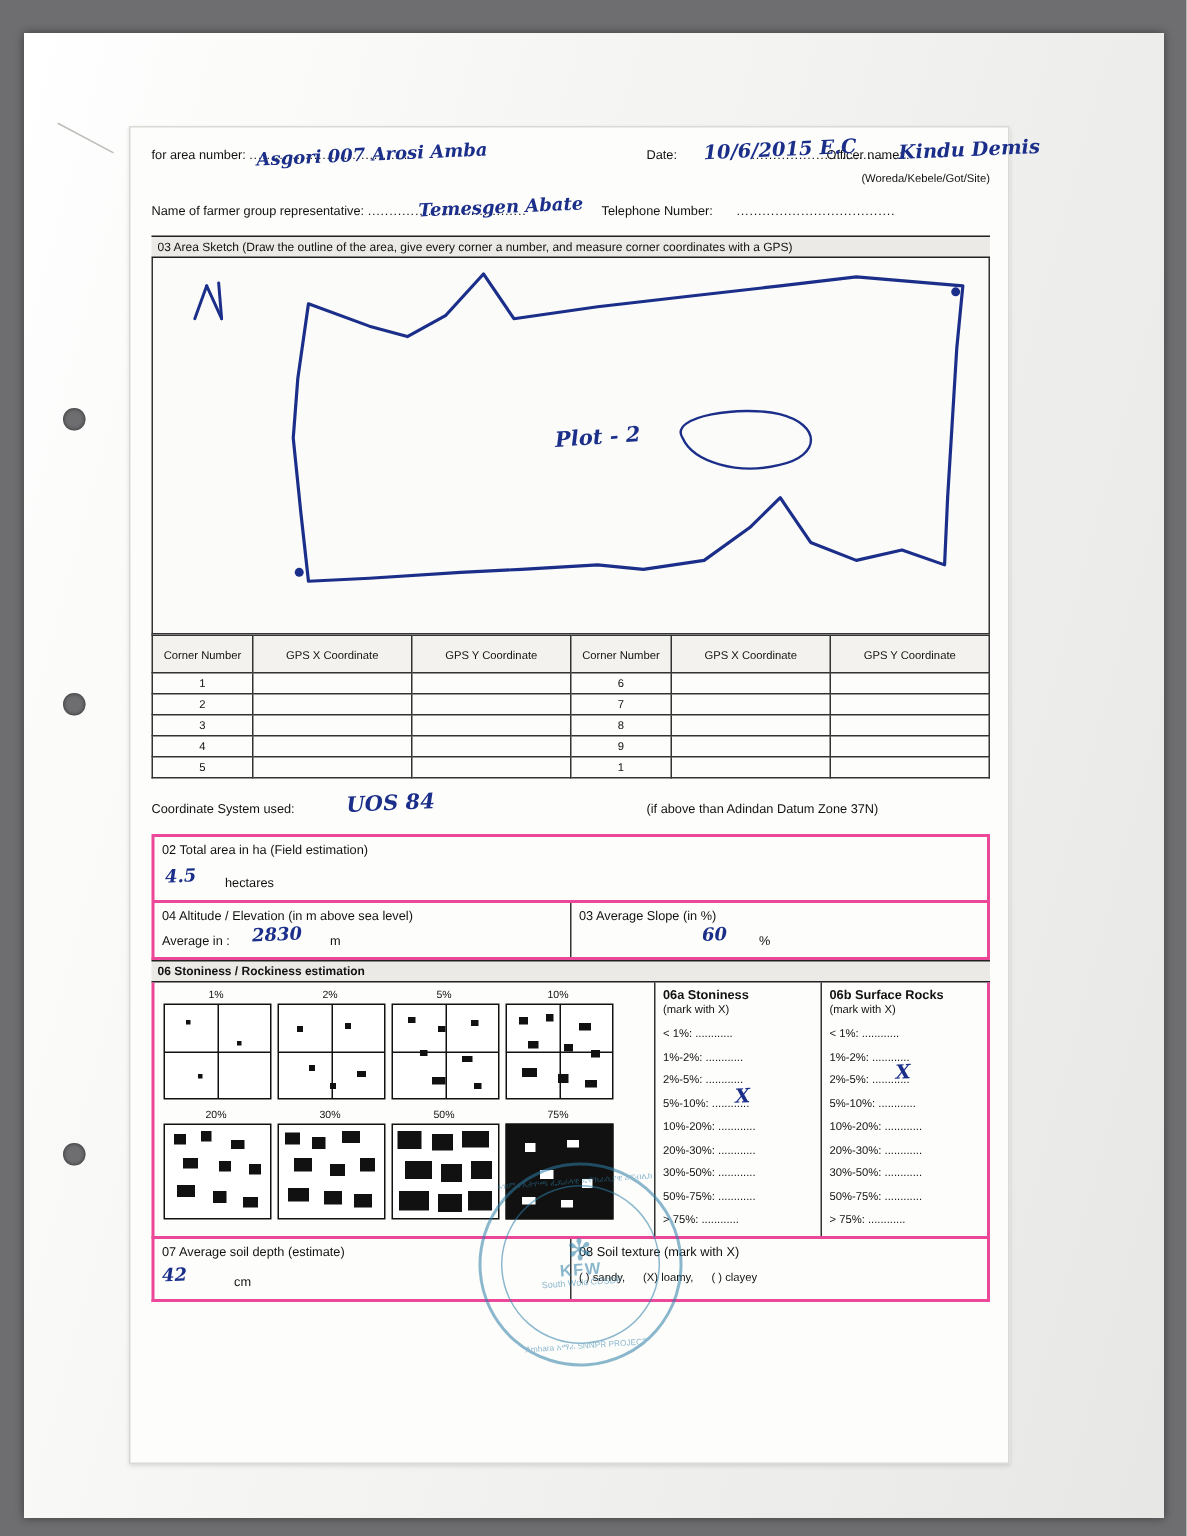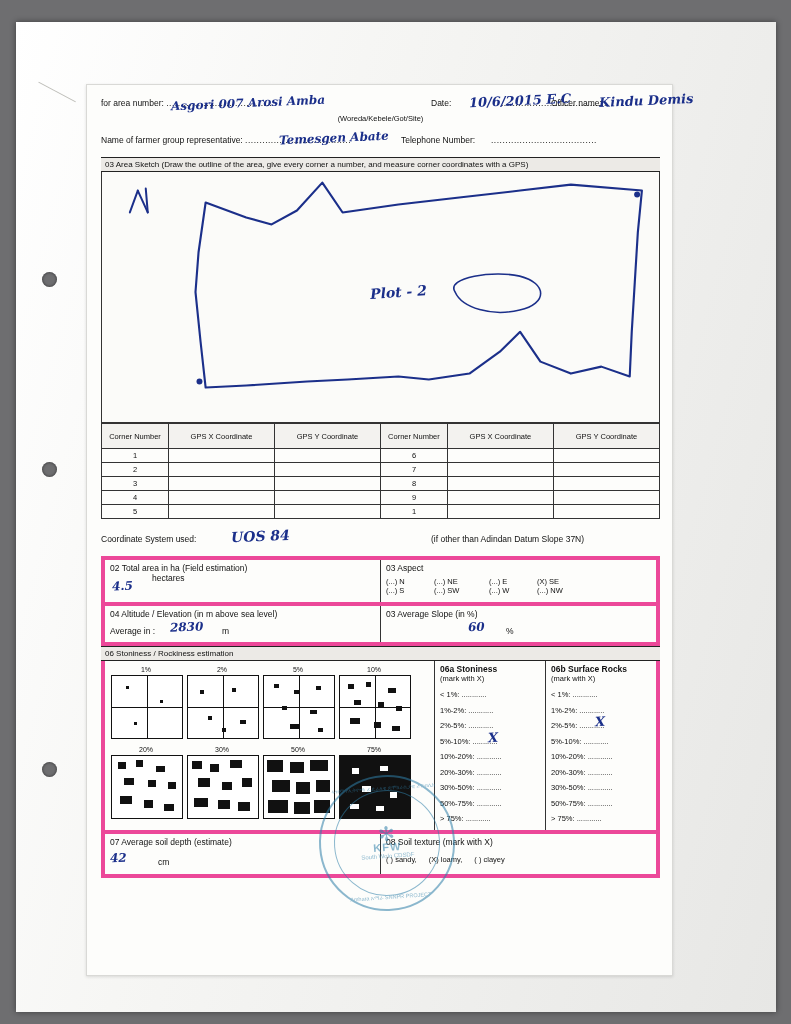--- a/index.html
+++ b/index.html
@@ -63,21 +63,21 @@
     background:#fbfbf9;overflow:hidden;
   }
   table.coord{
     width:100%;border-collapse:collapse;font-size:7.5px;
   }
   table.coord th,table.coord td{
     border:1px solid #333;padding:1px 3px;height:11px;
   }
   table.coord th{font-weight:normal;text-align:center;background:#f3f2ef;height:22px;}
   .tiny{font-size:7.5px;}
-  .lbox{border:4px solid #ec4899;}
+  .lbox{border:2px solid #ec4899;}
   .split{display:flex;}
   .split>div{flex:1;}
   .pad{padding:3px 5px;}
   .bl{border-left:1px solid #333;}
   .stone-grid{display:flex;gap:6px;padding:5px 6px 2px 6px;}
   .stone-cell{width:70px;}
   .stone-cap{font-size:7px;text-align:center;margin-bottom:2px;}
   .stone-sq{width:70px;height:62px;border:1px solid #111;background:#fff;position:relative;}
   .stone-sq.cross:before{content:"";position:absolute;left:50%;top:0;bottom:0;width:1px;background:#111;}
   .stone-sq.cross:after{content:"";position:absolute;top:50%;left:0;right:0;height:1px;background:#111;}
@@ -119,21 +119,21 @@
         <span class="lbl">for area number:</span>
         <span class="dots">.....................................</span>
         <span style="position:absolute;left:330px;" class="lbl">Date:</span>
         <span style="position:absolute;left:400px;" class="lbl dots">.....................................</span>
         <span style="position:absolute;left:450px;" class="lbl">Officer name:</span>
         <span class="hw" style="left:70px;top:-2px;font-size:12px;">Asgori  007  Arosi Amba</span>
         <span class="hw" style="left:368px;top:-5px;font-size:13px;">10/6/2015 E.C</span>
         <span class="hw" style="left:498px;top:-5px;font-size:13px;">Kindu Demis</span>
       </div>
 
-      <div class="center-small" style="margin-top:1px;">(Woreda/Kebele/Got/Site)</div>
+      <div class="center-small" style="margin-top:1px;text-align:right;">(Woreda/Kebele/Got/Site)</div>
 
       <div class="rowline" style="height:18px;margin-top:12px;">
         <span class="lbl">Name of farmer group representative:</span>
         <span class="lbl dots">.....................................</span>
         <span style="position:absolute;left:300px;" class="lbl">Telephone Number:</span>
         <span style="position:absolute;left:390px;" class="lbl dots">.....................................</span>
         <span class="hw" style="left:178px;top:-4px;font-size:12px;">Temesgen Abate</span>
       </div>
 
       <div class="bar">03 Area Sketch (Draw the outline of the area, give every corner a number, and measure corner coordinates with a GPS)</div>
@@ -209,47 +209,32 @@
             <td style="text-align:center">1</td>
             <td></td>
             <td></td>
           </tr>
         </tbody>
       </table>
 
       <div class="rowline" style="height:20px;margin-top:15px;">
         <span class="lbl">Coordinate System used:</span>
         <span class="lbl dots"></span>
-        <span class="lbl" style="position:absolute;left:330px;">(if other than Adindan Datum Slope 37N)</span>
+        <span class="lbl" style="position:absolute;left:330px;">(if above than Adindan Datum Zone 37N)</span>
         <span class="hw" style="left:130px;top:-6px;font-size:14px;">UOS  84</span>
       </div>
 
       <div class="lbox" style="margin-top:2px;">
         <div class="split">
           <div class="pad">
             <div class="sec">02 Total area in ha (Field estimation)</div>
             <div style="position:relative;height:26px;">
               <span class="lbl dots" style="position:absolute;left:0;top:12px;"></span>
-              <span class="lbl" style="position:absolute;left:42px;top:0;">hectares</span>
+              <span class="lbl" style="position:absolute;left:42px;top:12px;">hectares</span>
               <span class="hw" style="left:2px;top:6px;font-size:12px;">4.5</span>
-            </div>
-          </div>
-          <div class="pad bl">
-            <div class="sec">03 Aspect</div>
-            <div class="tiny" style="display:flex;margin-top:4px;">
-              <span style="width:48px">(...) N</span>
-              <span style="width:55px">(...) NE</span>
-              <span style="width:48px">(...) E</span>
-              <span>(X) SE</span>
-            </div>
-            <div class="tiny" style="display:flex;">
-              <span style="width:48px">(...) S</span>
-              <span style="width:55px">(...) SW</span>
-              <span style="width:48px">(...) W</span>
-              <span>(...) NW</span>
             </div>
           </div>
         </div>
       </div>
 
       <div class="lbox" style="border-top:none;">
         <div class="split">
           <div class="pad">
             <div class="sec">04 Altitude / Elevation (in m above sea level)</div>
             <div style="position:relative;height:20px;">
@@ -263,21 +248,21 @@
             <div class="sec">03 Average Slope (in %)</div>
             <div style="position:relative;height:20px;">
               <span class="lbl dots" style="position:absolute;left:48px;top:7px;"></span>
               <span class="lbl" style="position:absolute;left:120px;top:7px;">%</span>
               <span class="hw" style="left:82px;top:1px;font-size:12px;">60</span>
             </div>
           </div>
         </div>
       </div>
 
-      <div class="bar" style="margin-top:0;">06 Stoniness / Rockiness estimation</div>
+      <div class="bar" style="margin-top:0;font-weight:bold;">06 Stoniness / Rockiness estimation</div>
 
       <div class="lbox" style="border-top:none;display:flex;">
 
         <div style="flex:1;">
           <div class="stone-grid">
             <div class="stone-cell">
               <div class="stone-cap">1%</div>
               <div class="stone-sq cross">
                 <i class="dot" style="left:14px;top:10px;width:3px;height:3px"></i>
                 <i class="dot" style="left:48px;top:24px;width:3px;height:3px"></i>

